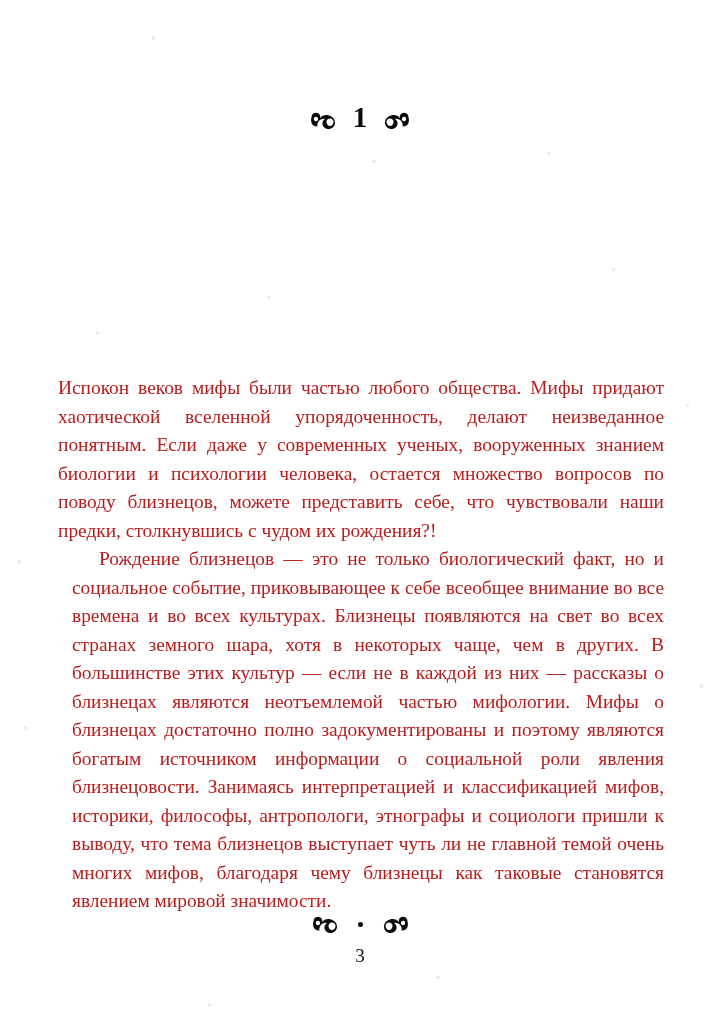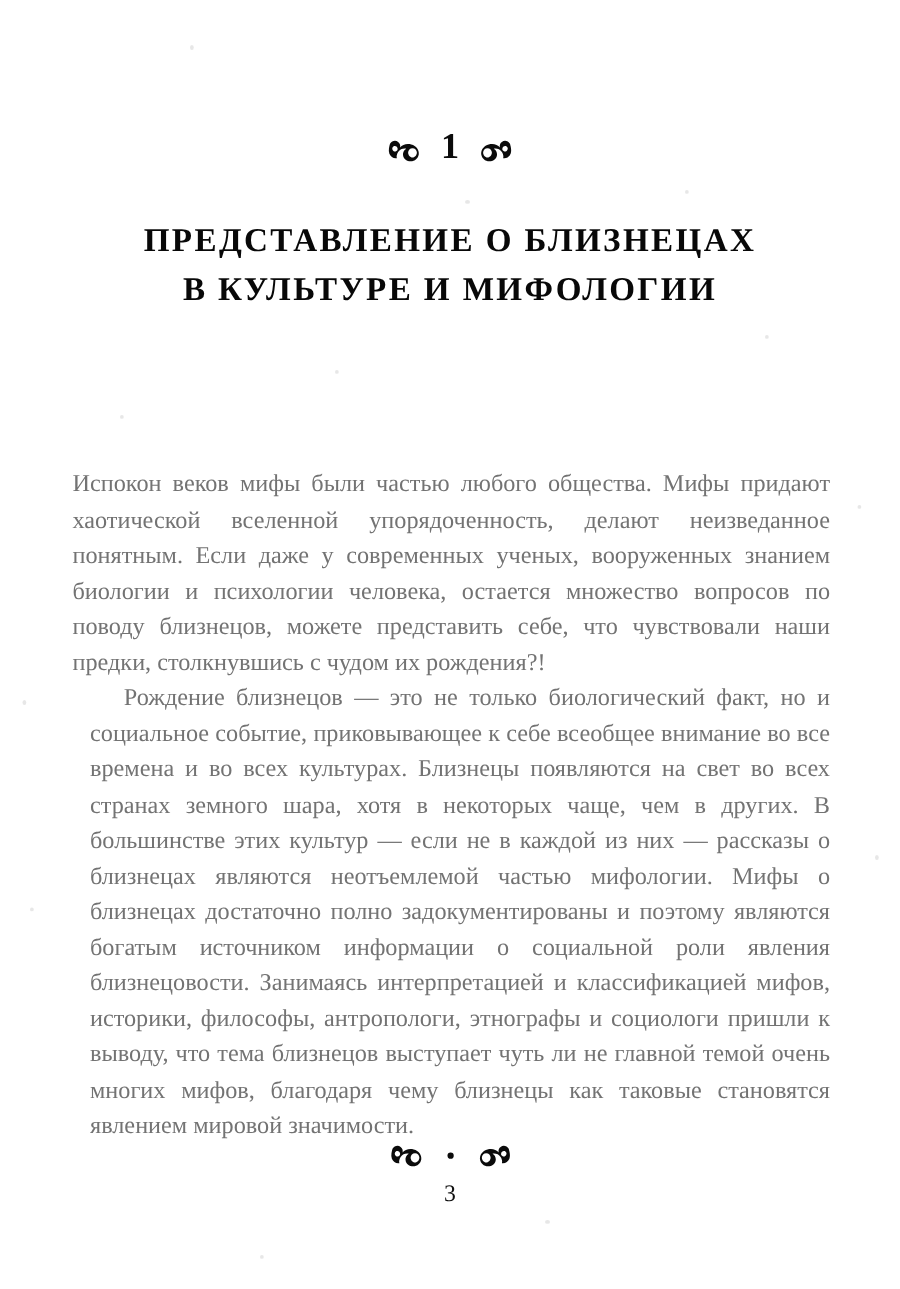--- a/index.html
+++ b/index.html
@@ -86,21 +86,21 @@
   .body-text {
     position: absolute;
     top: 374px;
     left: 58px;
     width: 606px;
     font-family: "Liberation Serif", "DejaVu Serif", serif;
     font-size: 19.4px;
     line-height: 28.5px;
     text-align: justify;
     text-justify: inter-word;
-    color: #737373;
+    color: #b91c1c;
     hyphens: manual;
   }
   .body-text p {
     margin: 0;
     text-indent: 0;
   }
   .body-text p + p {
     text-indent: 27px;
   }
   .body-text p:last-child {
@@ -155,24 +155,20 @@
       </span>
       <span class="chapter-number">1</span>
       <span class="flourish right">
         <svg viewBox="0 0 60 44" xmlns="http://www.w3.org/2000/svg" aria-hidden="true">
           <path fill="currentColor" d="M4 14c3-5 9-6 13-3 3 2 4 6 3 9 4-5 11-7 18-5 8 2 13 9 12 16-1 6-6 11-13 11-6 0-11-4-12-9-1-4 1-9 5-11-5-1-10 1-13 5-2 3-3 7-2 10-5 1-10-2-12-7-2-6 0-12 1-16zm9 4c-2-1-4 0-5 2s0 5 2 6c2 1 5 0 6-2 1-3-1-6-3-6zm27 3c-4 0-7 3-7 7s3 8 7 8 7-4 7-8-3-7-7-7z"></path>
         </svg>
       </span>
     </span>
   </div>
 
-  <h1 class="chapter-title">
-    <span class="tline">ПРЕДСТАВЛЕНИЕ О БЛИЗНЕЦАХ</span>
-    <span class="tline">В КУЛЬТУРЕ И МИФОЛОГИИ</span>
-  </h1>
 
   <div class="body-text">
     <p>Испокон веков мифы были частью любого общества. Мифы придают хаотической вселенной упорядоченность, делают неизведанное понятным. Если даже у современных ученых, вооруженных знанием биологии и психологии человека, остается множество вопросов по поводу близнецов, можете представить себе, что чувствовали наши предки, столкнувшись с чудом их рождения?!</p>
     <p>Рождение близнецов — это не только биологический факт, но и социальное событие, приковывающее к себе всеобщее внимание во все времена и во всех культурах. Близнецы появляются на свет во всех странах земного шара, хотя в некоторых чаще, чем в других. В большинстве этих культур — если не в каждой из них — рассказы о близнецах являются неотъемлемой частью мифологии. Мифы о близнецах достаточно полно задокументированы и поэтому являются богатым источником информации о социальной роли явления близнецовости. Занимаясь интерпретацией и классификацией мифов, историки, философы, антропологи, этнографы и социологи пришли к выводу, что тема близнецов выступает чуть ли не главной темой очень многих мифов, благодаря чему близнецы как таковые становятся явлением мировой значимости.</p>
   </div>
 
   <div class="tail-ornament">
     <span class="orn-row">
       <span class="flourish left">
         <svg viewBox="0 0 60 44" xmlns="http://www.w3.org/2000/svg" aria-hidden="true">

